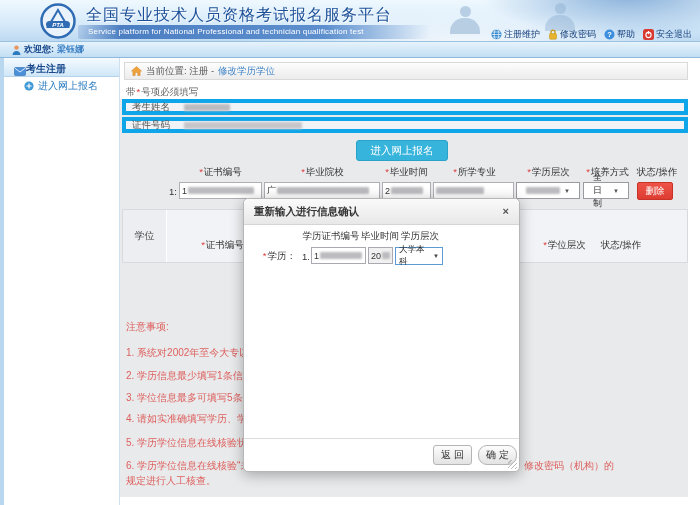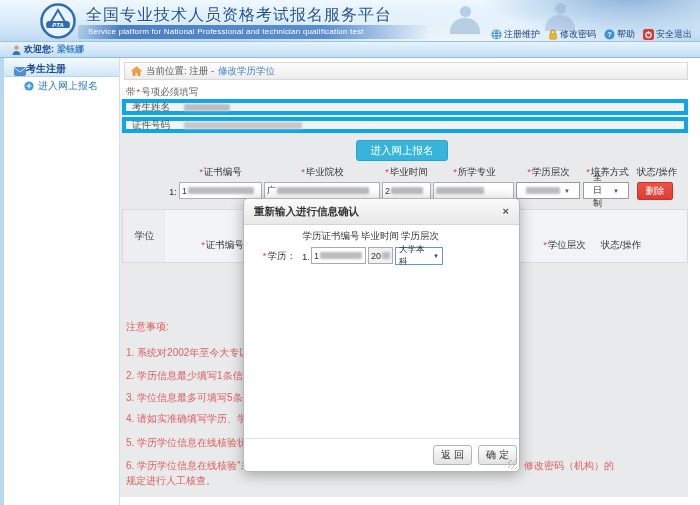--- a/index.html
+++ b/index.html
@@ -280,17 +280,17 @@
     <div class="m-input" style="left:124px; width:25px; background:#f1f1f1;">
         <span>20</span>
         <span class="mask" style="width:11px;"></span>
       </div>
     <div class="m-select">
         <span>大学本科</span>
       </div>
 
     <div class="m-sep"></div>
     <div class="m-btn" style="left:189px;">返 回</div>
-    <div class="m-btn" style="left:234px;">确 定</div>
+    <div class="m-btn" style="left:234px;border-radius:9px;">确 定</div>
     <div class="m-resize"></div>
   </div>
 
 </div>
 
 </body></html>

